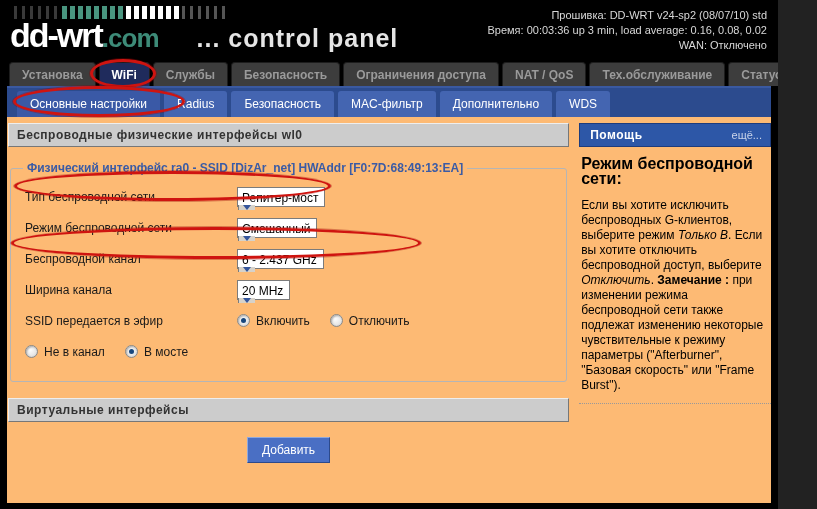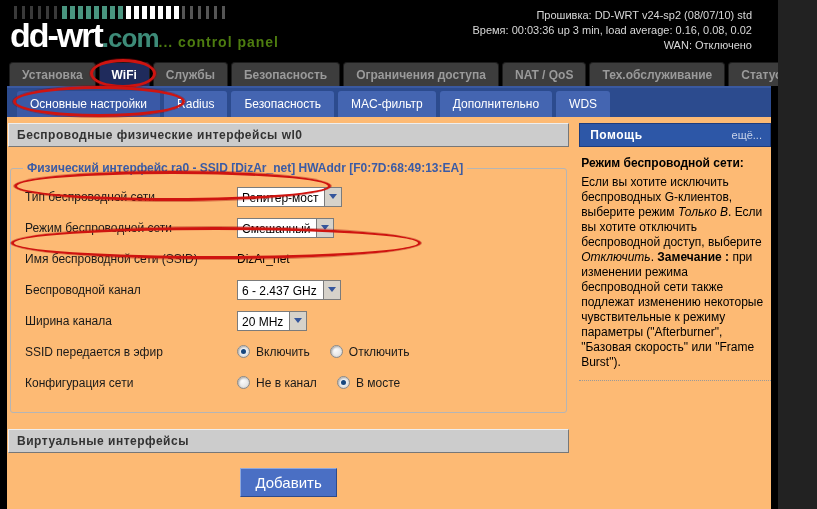--- a/index.html
+++ b/index.html
@@ -15,22 +15,22 @@
   .eq-bars { width:215px; height:13px; margin-left:4px;
     background:
       repeating-linear-gradient(to right, #3a3a3a 0 3px, #000 3px 8px) 0 0/48px 100% no-repeat,
       repeating-linear-gradient(to right, #49957f 0 5px, #000 5px 8px) 48px 0/64px 100% no-repeat,
       repeating-linear-gradient(to right, #fff 0 5px, #000 5px 8px) 112px 0/56px 100% no-repeat,
       repeating-linear-gradient(to right, #555 0 3px, #000 3px 8px) 168px 0/47px 100% no-repeat;
   }
   .logo-line { display:flex; align-items:baseline; margin-top:1px; }
   .logo-dd { color:#fff; font-size:34px; font-weight:bold; letter-spacing:-2px; line-height:30px;}
   .logo-com { color:#3d8b78; font-size:26px; font-weight:bold; letter-spacing:-1px;}
-  .logo-tag { color:#4d7c0f; font-size:14px; font-weight:bold; letter-spacing:1px; }
-  .hdr-info { position:absolute; right:19px; top:8px; text-align:right;
+  .logo-tag { color:#e5e5e5; font-size:25px; font-weight:bold; letter-spacing:1px; margin-left:38px;}
+  .hdr-info { position:absolute; right:4px; top:8px; text-align:right;
     color:#d8d8d8; font-size:11px; line-height:15px; }
   
   .mainnav { display:flex; gap:3px; padding:2px 2px 0 2px; background:#000; height:26px; }
   .mtab { background:#3d3d3d; color:#9a9a9a; font-size:12px; font-weight:bold;
     padding:5px 12px 4px 12px; border-radius:4px 4px 0 0; cursor:pointer; white-space:nowrap;
     border:1px solid #1d1d1d; border-bottom:none; }
   .mtab.active { background:#1f2b5c; color:#fff; }
   
   .subnav { display:flex; gap:4px; background:#2c4b8e; height:31px; padding:3px 3px 0 10px;
     border-top:2px solid #3a59a0; }
@@ -41,49 +41,49 @@
   .content { display:flex; background:#fdba74; min-height:386px; padding:6px 0 0 0; }
   .left { width:592px; padding:0 0 0 1px; margin-left:0; }
   .section-bar { background:#ccc; border:1px solid; border-color:#eee #777 #777 #eee;
     color:#333; font-size:12px; font-weight:bold; padding:4px 8px; letter-spacing:.5px; }
   fieldset { border:1px solid #b5b5b5; border-radius:3px; margin:14px 2px 0 2px;
     padding:6px 10px 14px 10px; }
   legend { color:#3b5ba5; font-size:12px; font-weight:bold; padding:0 4px; margin-left:2px; }
   .frow { display:flex; align-items:center; height:31px; padding-left:4px; }
   .flabel { width:212px; font-size:12px; color:#1a1a1a; }
   .sel { display:inline-flex; align-items:stretch; border:1px solid #7b7b7b; background:#fff;
-    height:20px; cursor:pointer; }
+    height:20px; cursor:pointer;flex-direction:column; }
   .sel-text { font-size:12px; color:#000; padding:3px 6px 0 4px; white-space:nowrap; }
   .sel-btn { width:17px; background:#d6d2ca; border-left:1px solid #7b7b7b;
     display:flex; align-items:center; justify-content:center; }
   .sel-arrow { width:0; height:0; border-left:4px solid transparent;
     border-right:4px solid transparent; border-top:5px solid #35569c; }
   .txt-input { border:none; outline:none; font-size:12px; color:#000; width:190px;
     font-family:"Liberation Sans", sans-serif; background:transparent; }
   .radio-group { display:flex; align-items:center; gap:6px; }
   .radio { width:13px; height:13px; border-radius:50%; border:1px solid #8a8a8a;
     background:radial-gradient(circle at 35% 30%, #fff 0%, #e8e8e8 60%, #c8c8c8 100%);
     display:inline-block; position:relative; cursor:pointer; box-shadow:inset 1px 1px 2px #aaa; }
   .radio.checked::after { content:""; position:absolute; left:3px; top:3px; width:5px; height:5px;
     border-radius:50%; background:#17477e; }
   .radio-lbl { font-size:12px; color:#1a1a1a; margin-right:14px; }
   .add-row { text-align:center; margin:15px 0 16px 0; }
-  .btn { background:#4a6fc4; color:#fff; font-size:15px; font-weight:normal;
+  .btn { background:#4a6fc4; color:#fff; font-size:12px; font-weight:normal;
     border:1px solid; border-color:#8fa8dc #2c4a8c #2c4a8c #8fa8dc;
     padding:5px 14px 5px 14px; cursor:pointer; font-family:"Liberation Sans", sans-serif; }
   .vi-section { margin-top:16px; }
   
   .sidebar { width:202px; margin-left:10px; }
   .help-hdr { background:#2d57a7; color:#fff; display:flex; justify-content:space-between;
     align-items:center; padding:4px 8px 4px 10px; border:1px solid #1d3c7d; }
   .help-title { font-size:12px; font-weight:bold; letter-spacing:.5px; }
   .help-more { font-size:11px; color:#c9d4ea; cursor:pointer; }
   .help-body { padding:9px 2px 10px 2px; font-size:12px; color:#000; line-height:15px;
     border-bottom:1px dotted #999; }
-  .help-body h4 { font-size:12px; margin-bottom:4px; }
+  .help-body h4 { font-size:16px; margin-bottom:12px; }
   
   .oval { position:absolute; border:3px solid #cf1410; border-radius:50%;
     pointer-events:none; z-index:50; box-shadow:0 0 0 1px rgba(150,0,0,.35); }
   .oval1 { left:90px; top:59px;  width:66px;  height:29px; }
   .oval2 { left:13px; top:86px;  width:172px; height:31px; }
   .oval3 { left:14px; top:171px; width:317px; height:30px; }
   .oval4 { left:11px; top:227px; width:410px; height:32px; }
 </style>
 </head>
 <body>
@@ -147,24 +147,20 @@
         <div class="frow">
           <span class="flabel">Режим беспроводной сети</span>
           <span class="sel">
             <span class="sel-text">Смешанный</span>
             <span class="sel-btn">
                 <span class="sel-arrow"></span>
               </span>
           </span>
         </div>
 
-        <div class="frow">
-          <span class="flabel">Имя беспроводной сети (SSID)</span>
-          <input class="txt-input" type="text" value="DizAr_net" style="">
-        </div>
 
         <div class="frow">
           <span class="flabel">Беспроводной канал</span>
           <span class="sel">
             <span class="sel-text">6 - 2.437 GHz</span>
             <span class="sel-btn">
                 <span class="sel-arrow"></span>
               </span>
           </span>
         </div>
@@ -183,21 +179,20 @@
           <span class="flabel">SSID передается в эфир</span>
           <span class="radio-group">
             <span class="radio checked"></span>
             <span class="radio-lbl">Включить</span>
             <span class="radio"></span>
             <span class="radio-lbl">Отключить</span>
           </span>
         </div>
 
         <div class="frow">
-          <span class="flabel">Конфигурация сети</span>
           <span class="radio-group">
             <span class="radio"></span>
             <span class="radio-lbl">Не в канал</span>
             <span class="radio checked"></span>
             <span class="radio-lbl">В мосте</span>
           </span>
         </div>
       </fieldset>
 
       <div class="section-bar vi-section">Виртуальные интерфейсы</div>

